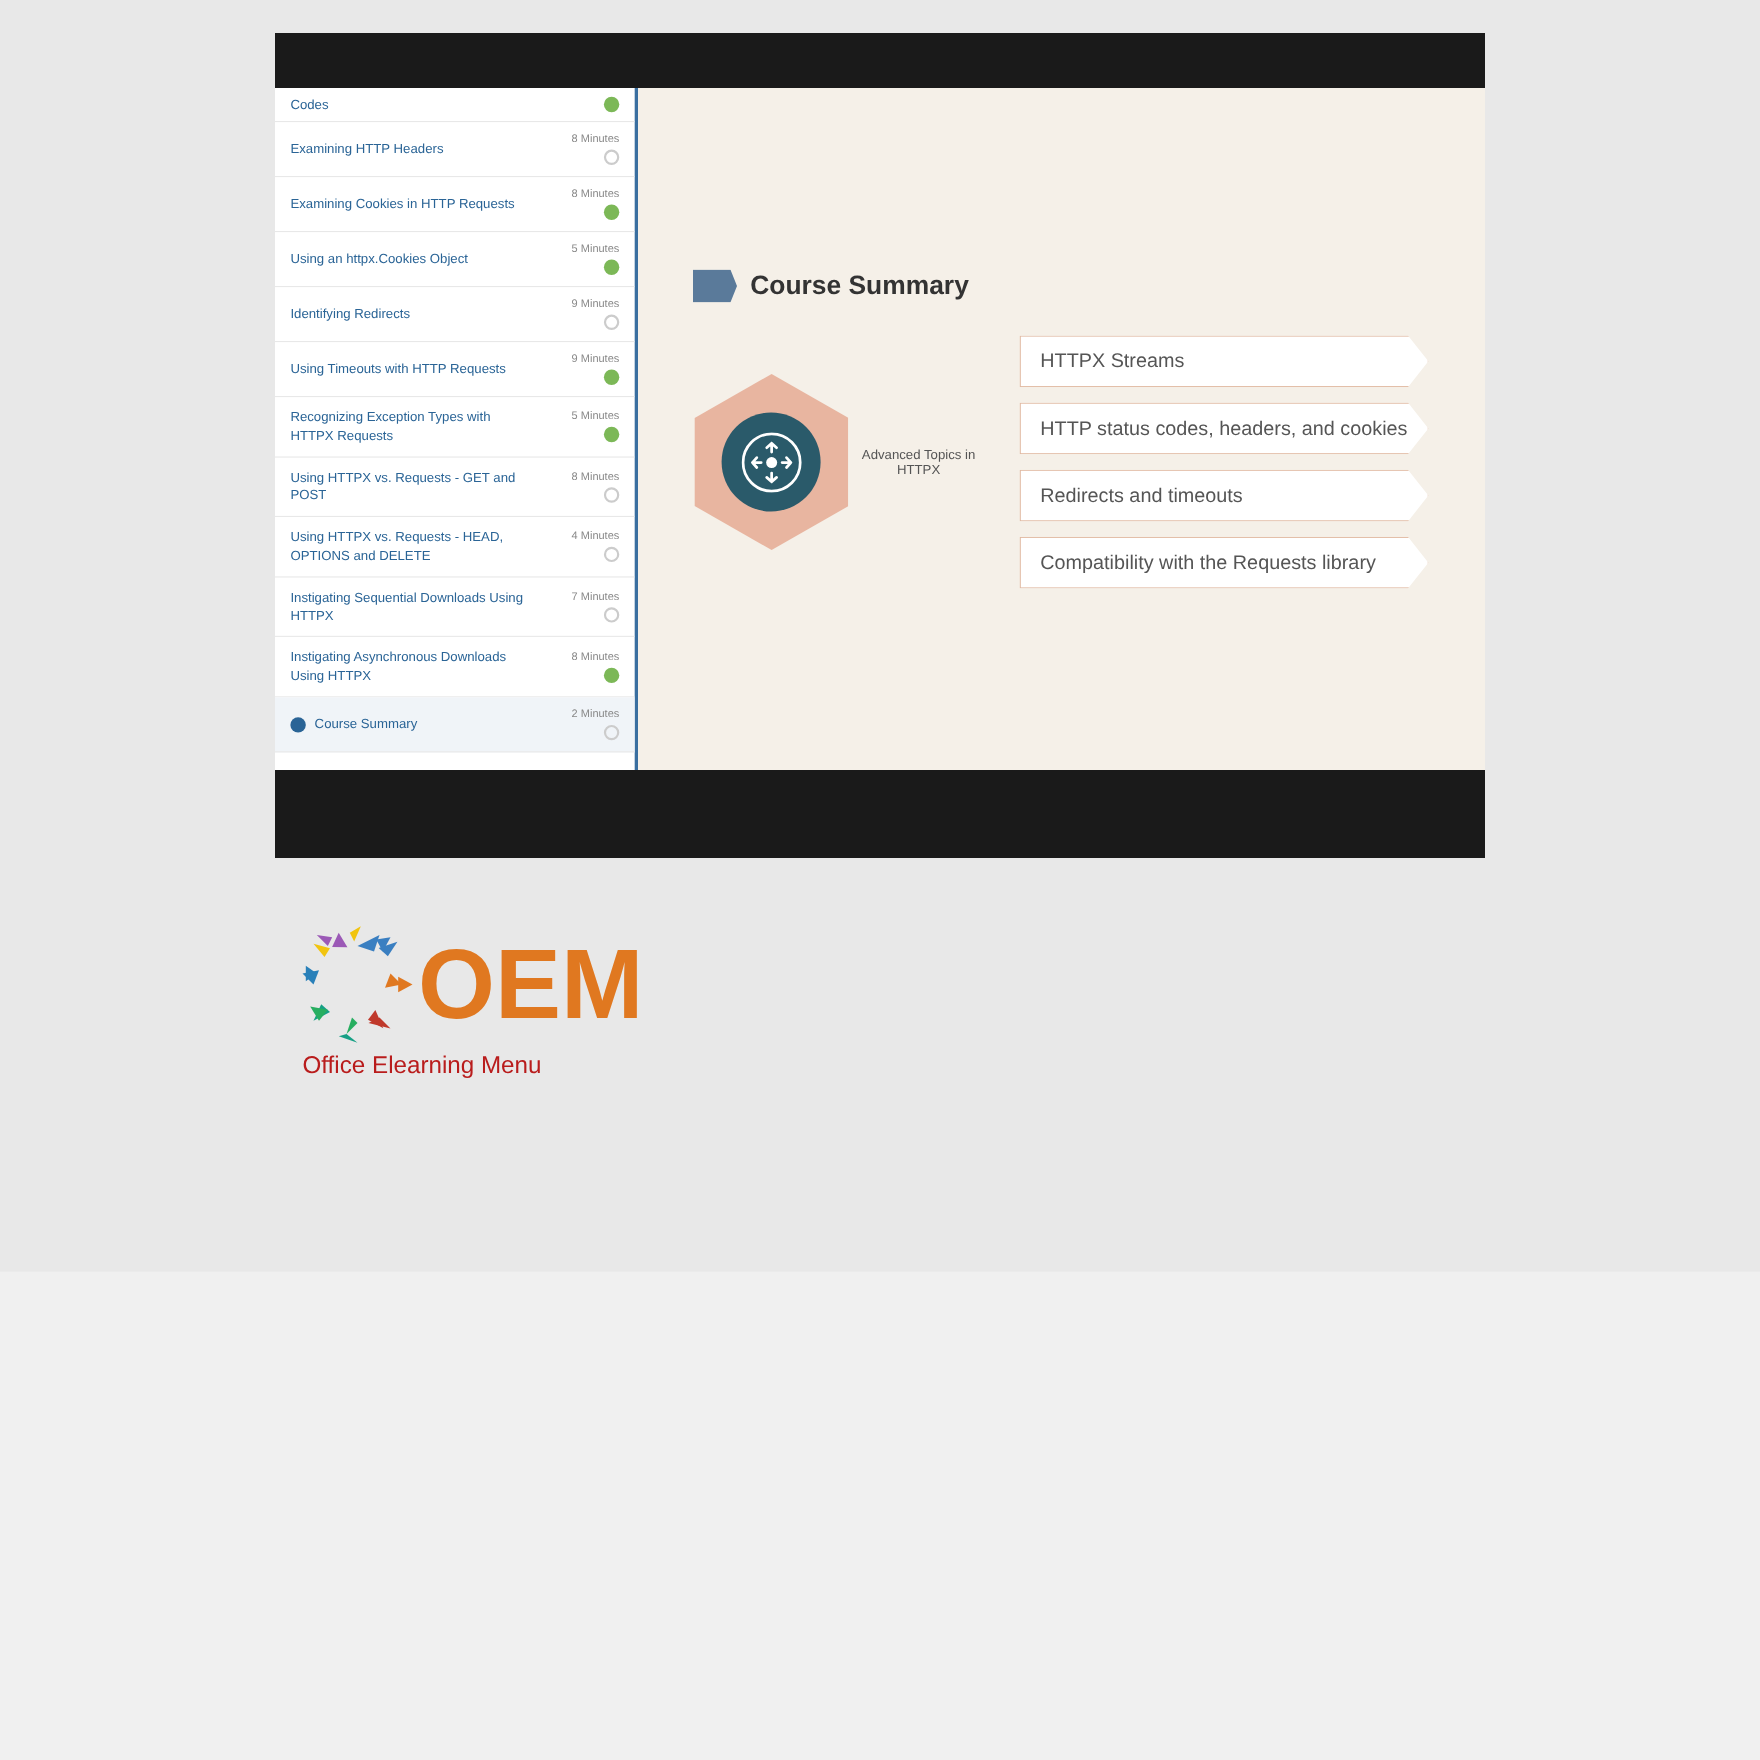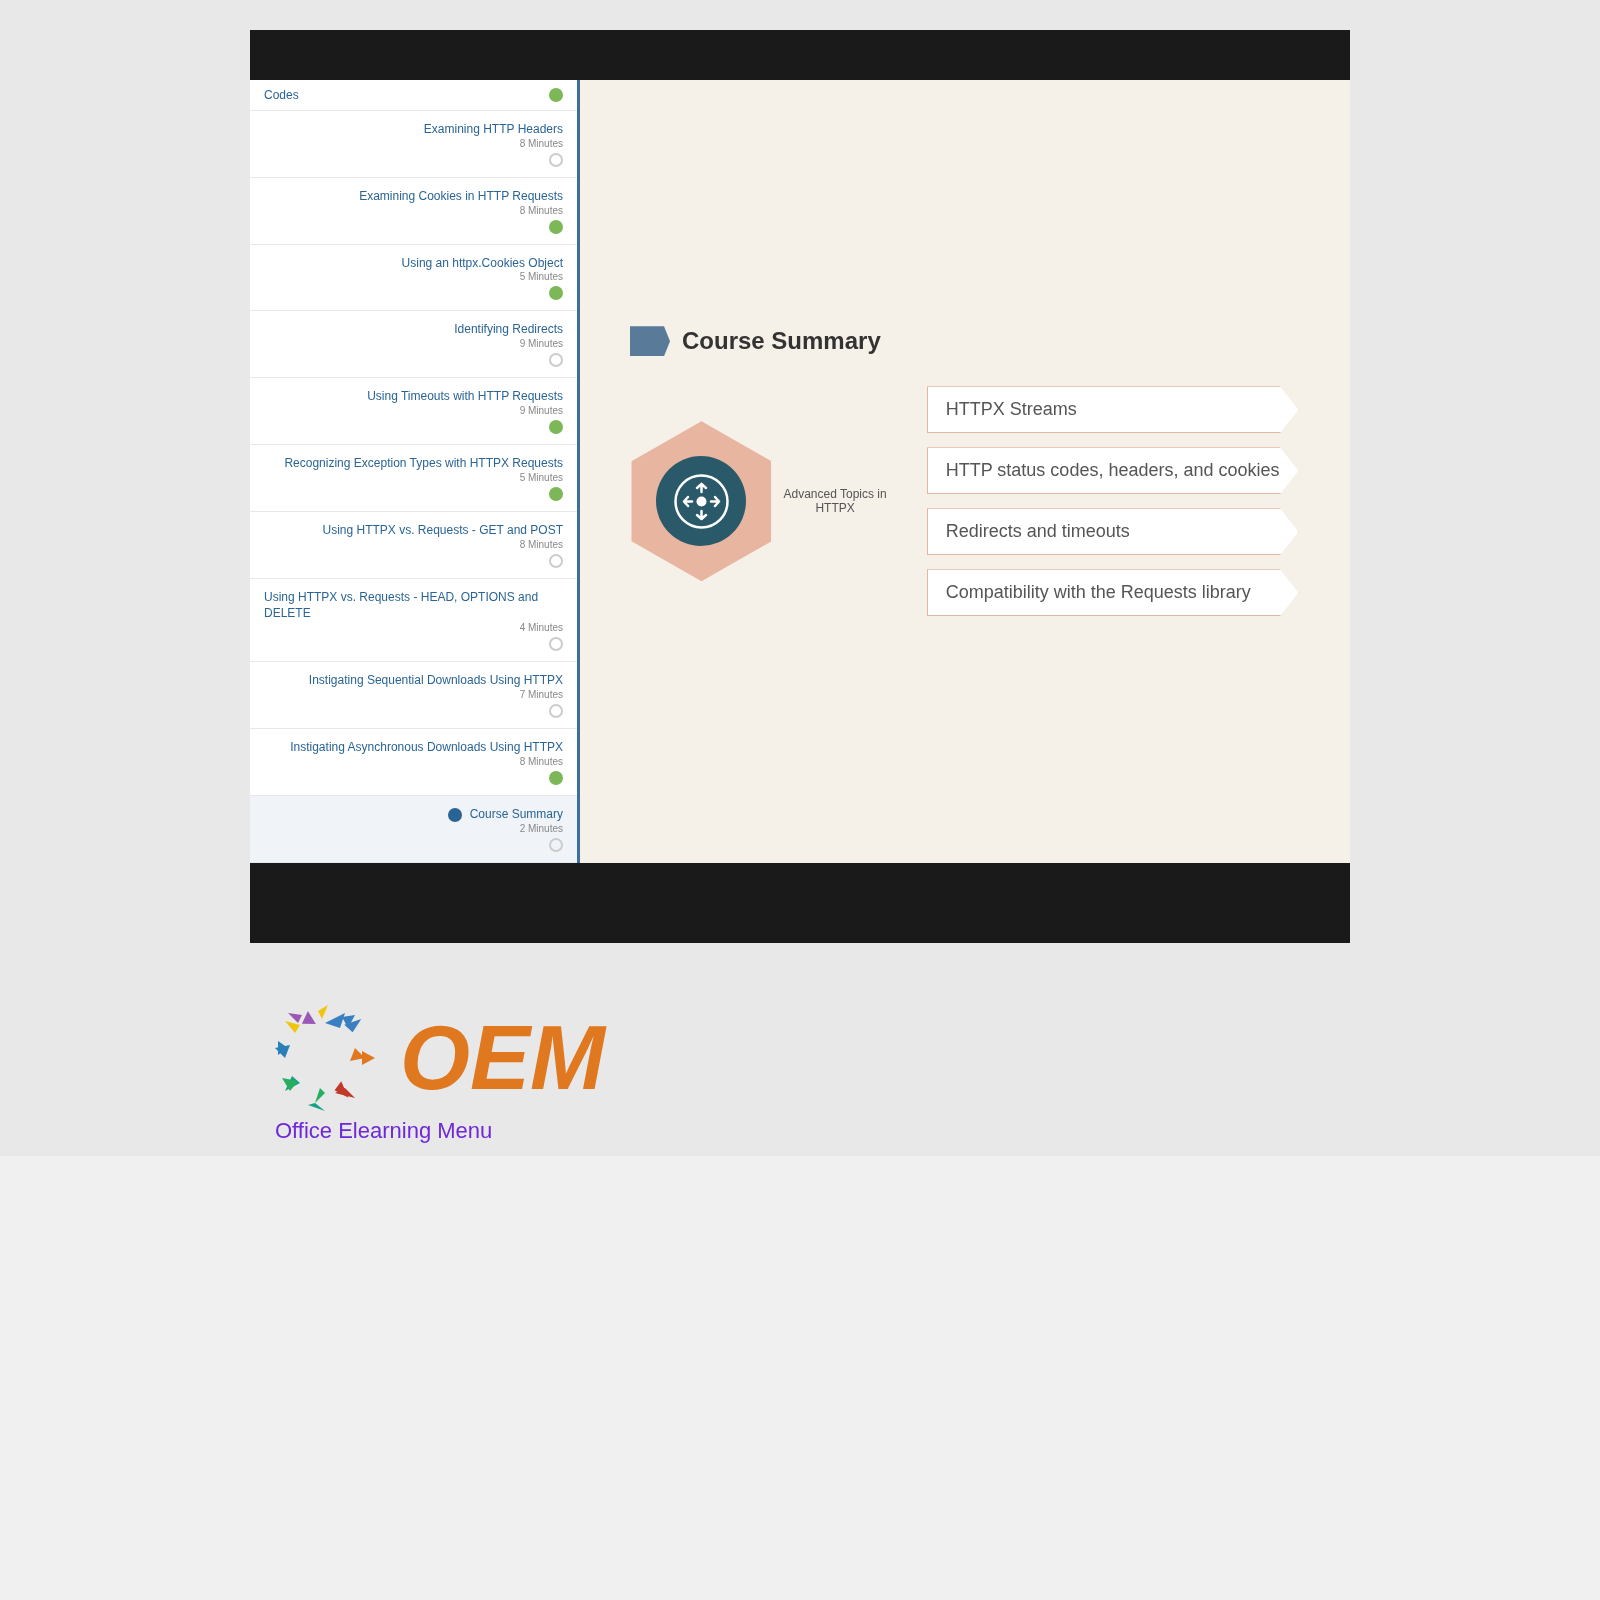--- a/index.html
+++ b/index.html
@@ -51,23 +51,22 @@
       border-right: 3px solid #3a6fa0;
       overflow-y: auto;
       flex-shrink: 0;
     }
 
     .sidebar-item {
       padding: 10px 14px;
       border-bottom: 1px solid #e8e8e8;
       display: flex;
       justify-content: space-between;
-      align-items: flex-end;
+      align-items: center;
       cursor: pointer;
-      flex-direction: column;
     }
 
     .sidebar-item.active {
       background: #f0f4f8;
     }
 
     .sidebar-item-left {
       display: flex;
       align-items: flex-start;
       gap: 8px;
@@ -238,34 +237,32 @@
       display: flex;
       flex-direction: column;
       align-items: flex-start;
       width: 1100px;
       padding-left: 20px;
     }
 
     .logo-row {
       display: flex;
       align-items: center;
-      gap: 20px;
-      font-style: italic;
     }
 
     .oem-text {
       font-size: 90px;
       font-weight: bold;
       color: #e07820;
       line-height: 1;
     }
 
     .oem-subtitle {
       font-size: 22px;
-      color: #6d28d9;
+      color: #b91c1c;
       margin-top: 5px;
       margin-left: 5px;
     }
 
     
     .sidebar-item-truncated {
       padding: 8px 14px;
       border-bottom: 1px solid #e8e8e8;
       display: flex;
       justify-content: space-between;

